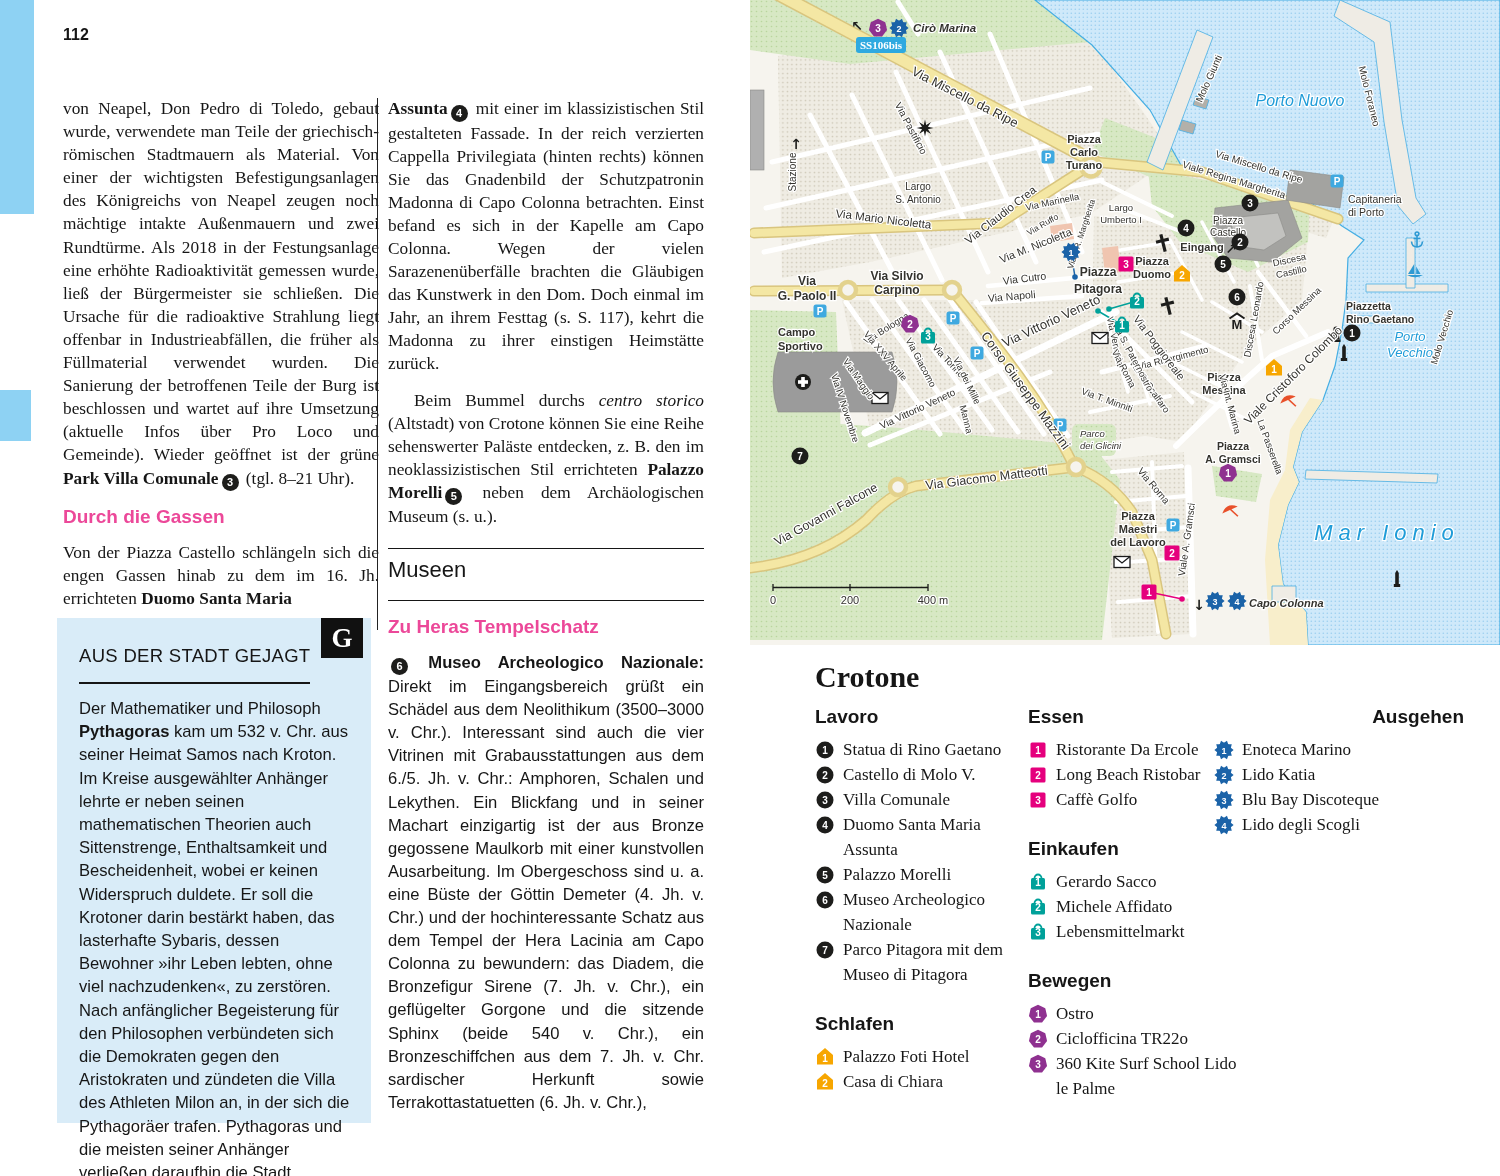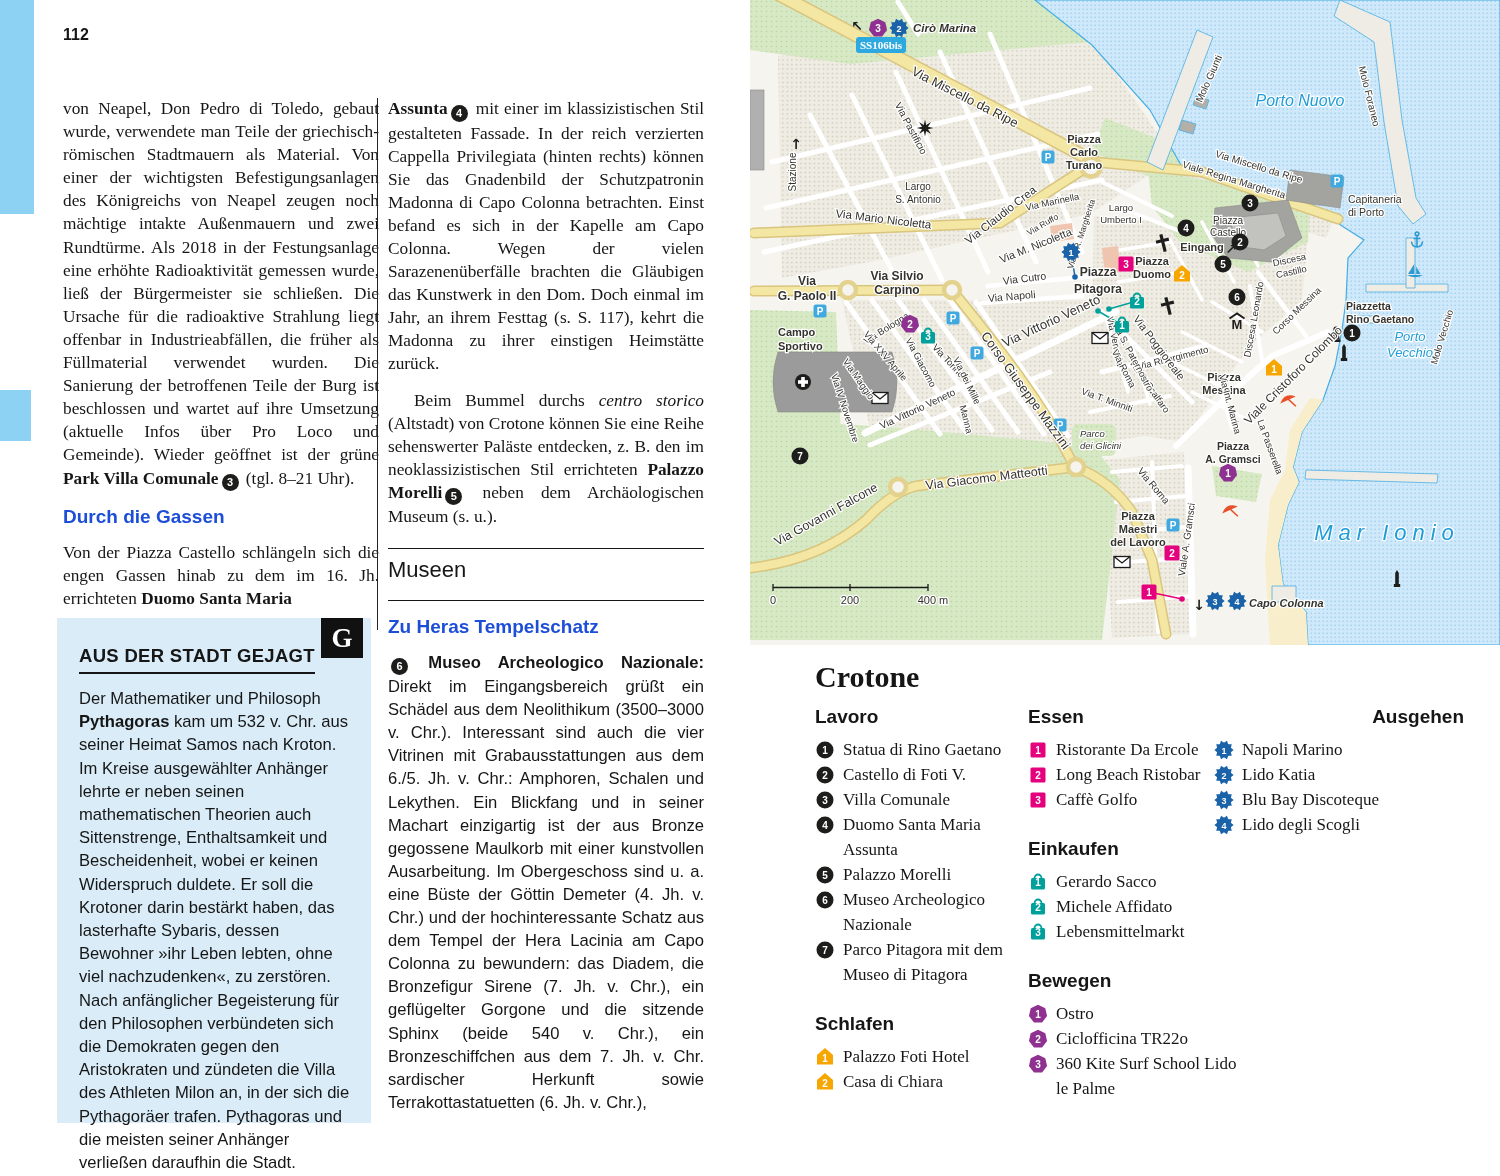--- a/index.html
+++ b/index.html
@@ -11,32 +11,32 @@
   #pageheader{position:absolute;left:63px;top:26px;font-family:"Liberation Sans",sans-serif;
        font-size:20.5px;display:flex;gap:13px;align-items:baseline}
   #pageheader .num{font-weight:bold;font-size:16px}
   .col{position:absolute;top:84px;width:316px;text-align:justify;font-size:17.3px;line-height:23.1px}
   #col1{left:63px}
   #col2{left:388px}
   #colrule{position:absolute;left:377px;top:98px;width:1px;height:532px;background:#222}
   .para{margin:13px 0 0}
   .para.ind{text-indent:26px}
   .para.sans{font-family:"Liberation Sans",sans-serif;font-size:16.6px}
-  .bluehead{font-family:"Liberation Sans",sans-serif;font-weight:bold;color:#1d4ed8;
+  .bluehead{font-family:"Liberation Sans",sans-serif;font-weight:bold;color:#ec4899;
        font-size:19px;line-height:22px;margin:15px 0 1px;text-align:left}
   .sect{border-top:1.5px solid #161616;border-bottom:1.5px solid #161616;
        font-family:"Liberation Sans",sans-serif;font-size:22px;padding:9px 0 19px;
        margin:19px 0 10px;text-align:left}
   .inline-badge{display:inline-block;width:17px;height:17px;border-radius:50%;background:#1d1d1b;
        color:#fff;font:bold 11px/17px "Liberation Sans",sans-serif;text-align:center;
        vertical-align:-2.5px;margin:0 3px;text-indent:0}
   #infobox{position:absolute;left:57px;top:618px;width:314px;height:505px;background:#d9ecf8;
        box-sizing:border-box;padding:27px 20px 0 22px;font-family:"Liberation Sans",sans-serif}
-  #infobox .title{font-weight:bold;font-size:18.5px;letter-spacing:.3px;border-bottom:2.5px solid #161616;
-       display:inline-block;padding-bottom:5px;margin-bottom:13px}
+  #infobox .title{font-weight:normal;font-size:18.5px;letter-spacing:.3px;border-bottom:2.5px solid #161616;
+       display:inline-block;padding-bottom:15px;margin-bottom:13px}
   #infobox .gbadge{position:absolute;top:0;right:8px;width:42px;height:40px;background:#111;
        color:#fff;font:bold 27px/40px "Liberation Serif",serif;text-align:center}
   #infobox .body{font-size:16.6px;line-height:23.2px}
   #map{position:absolute;left:750px;top:0;width:750px;height:645px}
   #legend-title{position:absolute;left:815px;top:660px;font:bold 30px "Liberation Serif",serif}
   .lcol{position:absolute;top:706px;font-size:17px;line-height:25px}
   .lcol h3{font:bold 19px "Liberation Sans",sans-serif;margin:0 0 9px}
   .lgroup{margin-bottom:26px}
   .litem{display:flex;gap:8px;align-items:flex-start}
   .litem svg{margin-top:3px;flex:none}
@@ -518,21 +518,21 @@
           </svg>
           <div>Statua di Rino Gaetano</div>
         </div>
         <div class="litem">
           <svg width="20" height="20" viewBox="-10 -10 20 20">
             <g>
               <circle r="8.5" fill="#1d1d1b"></circle>
               <text y="3.5" text-anchor="middle" font-size="10" font-weight="bold" fill="#fff" font-family="&quot;Liberation Sans&quot;,sans-serif">2</text>
             </g>
           </svg>
-          <div>Castello di Foti V.</div>
+          <div>Castello di Molo V.</div>
         </div>
         <div class="litem">
           <svg width="20" height="20" viewBox="-10 -10 20 20">
             <g>
               <circle r="8.5" fill="#1d1d1b"></circle>
               <text y="3.5" text-anchor="middle" font-size="10" font-weight="bold" fill="#fff" font-family="&quot;Liberation Sans&quot;,sans-serif">3</text>
             </g>
           </svg>
           <div>Villa Comunale</div>
         </div>
@@ -698,21 +698,21 @@
       <div class="lgroup">
         <h3>Ausgehen</h3>
         <div class="litem">
           <svg width="20" height="20" viewBox="-10 -10 20 20">
             <g>
               <path d="M9.60,0.00L6.85,2.22L7.77,5.64L4.23,5.82L2.97,9.13L0.00,7.20L-2.97,9.13L-4.23,5.82L-7.77,5.64L-6.85,2.22L-9.60,0.00L-6.85,-2.22L-7.77,-5.64L-4.23,-5.82L-2.97,-9.13L-0.00,-7.20L2.97,-9.13L4.23,-5.82L7.77,-5.64L6.85,-2.22Z" fill="#1b63a8"></path>
               <circle r="7.2" fill="#1b63a8"></circle>
               <text y="3.5" text-anchor="middle" font-size="9" font-weight="bold" fill="#fff" font-family="&quot;Liberation Sans&quot;,sans-serif">1</text>
             </g>
           </svg>
-          <div>Napoli Marino</div>
+          <div>Enoteca Marino</div>
         </div>
         <div class="litem">
           <svg width="20" height="20" viewBox="-10 -10 20 20">
             <g>
               <path d="M9.60,0.00L6.85,2.22L7.77,5.64L4.23,5.82L2.97,9.13L0.00,7.20L-2.97,9.13L-4.23,5.82L-7.77,5.64L-6.85,2.22L-9.60,0.00L-6.85,-2.22L-7.77,-5.64L-4.23,-5.82L-2.97,-9.13L-0.00,-7.20L2.97,-9.13L4.23,-5.82L7.77,-5.64L6.85,-2.22Z" fill="#1b63a8"></path>
               <circle r="7.2" fill="#1b63a8"></circle>
               <text y="3.5" text-anchor="middle" font-size="9" font-weight="bold" fill="#fff" font-family="&quot;Liberation Sans&quot;,sans-serif">2</text>
             </g>
           </svg>
           <div>Lido Katia</div>

